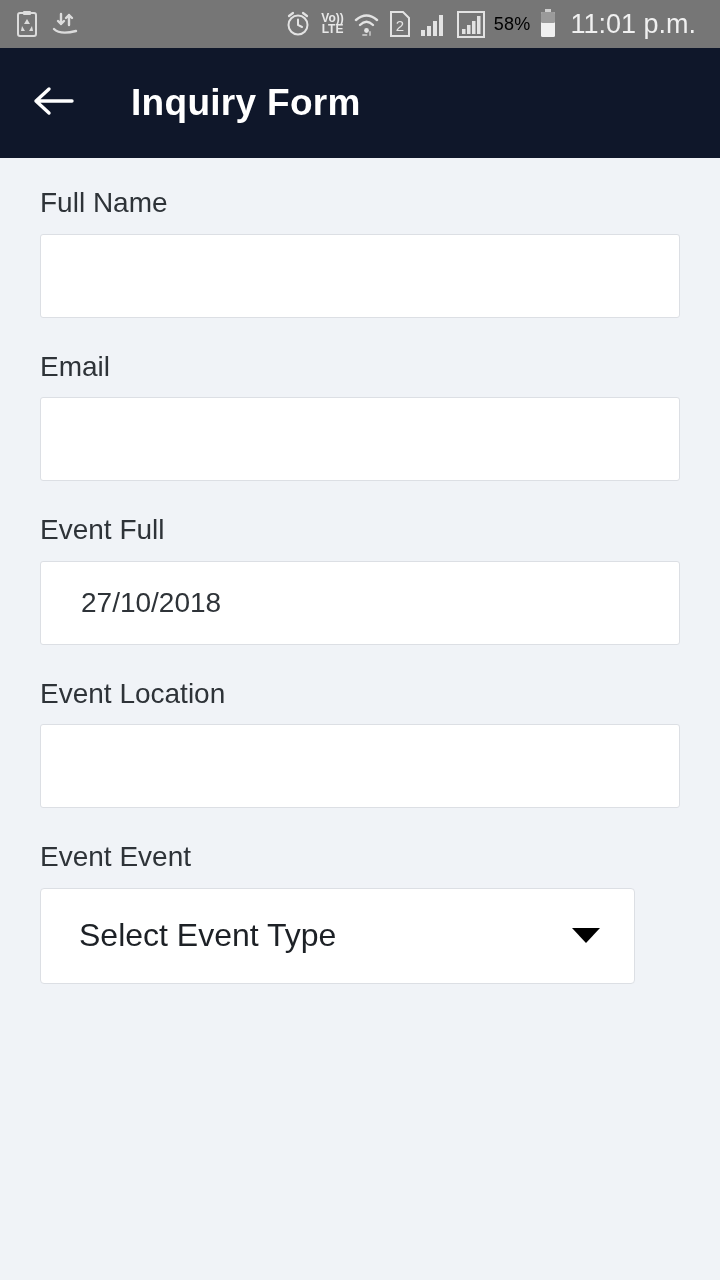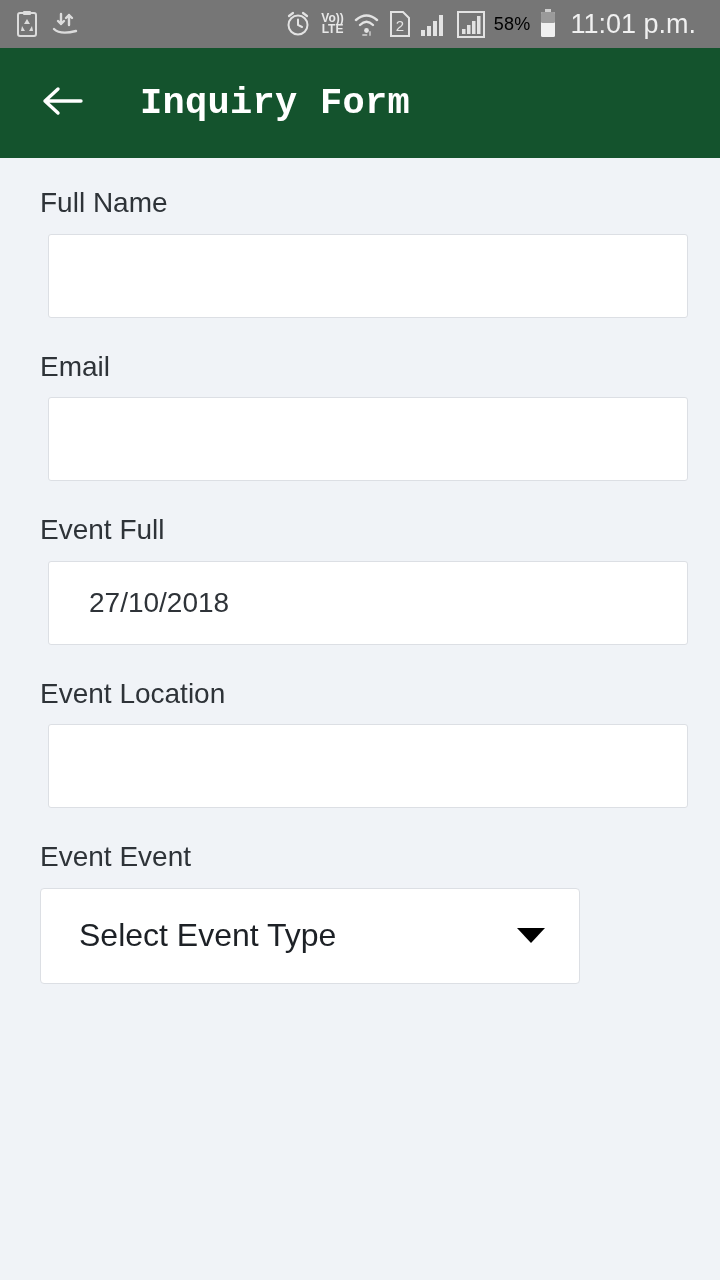--- a/index.html
+++ b/index.html
@@ -68,25 +68,24 @@
     justify-content: center;
     line-height: 0.95;
     font-size: 12px;
     font-weight: bold;
     color: #e8e8e8;
   }
 
   
   .app-bar {
     height: 110px;
-    background: #14532d;
-    display: flex;
-    align-items: center;
-    padding-left: 34px;
-    font-family: Liberation Mono, monospace;
+    background: #0f172a;
+    display: flex;
+    align-items: center;
+    padding-left: 25px;
   }
   .back-button {
     width: 56px;
     height: 56px;
     display: flex;
     align-items: center;
     justify-content: center;
     flex: 0 0 auto;
     cursor: pointer;
   }
@@ -118,25 +117,24 @@
     height: 84px;
     background: #ffffff;
     border: 1px solid #dcdfe4;
     border-radius: 3px;
     display: flex;
     align-items: center;
     padding: 0 40px;
     font-size: 28px;
     color: #2e3338;
     cursor: text;
-    margin-left: 8px;
   }
 
   .select-box {
-    width: 540px;
+    width: 595px;
     height: 96px;
     background: #ffffff;
     border: 1px solid #dcdfe4;
     border-radius: 4px;
     display: flex;
     align-items: center;
     padding: 0 34px 0 38px;
     cursor: pointer;
   }
   .select-value {

